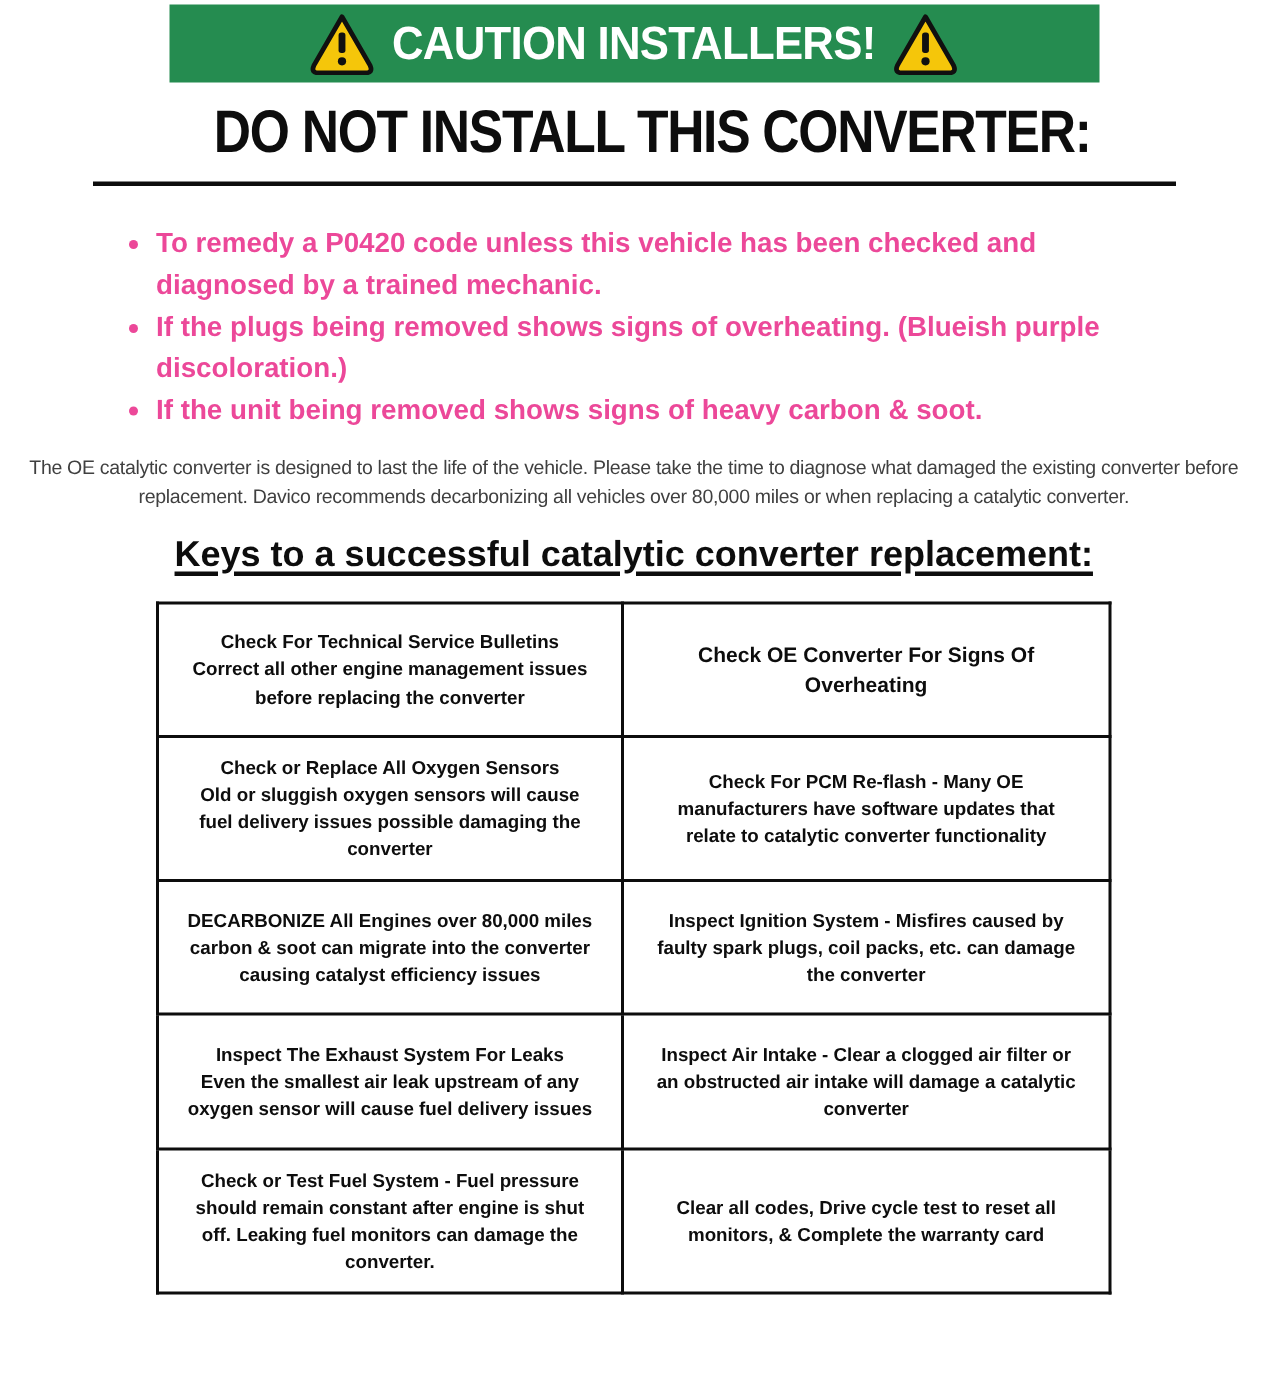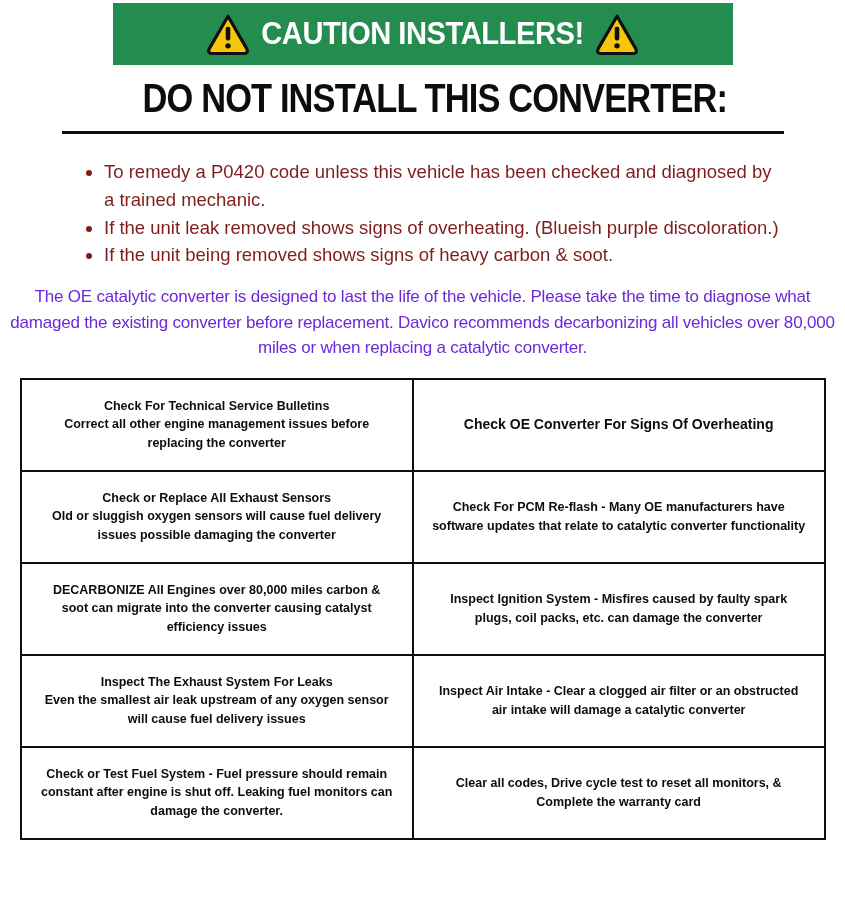--- a/index.html
+++ b/index.html
@@ -8,21 +8,21 @@
     width: 845px; height: 919px;
     background: #ffffff;
     font-family: "Liberation Sans", sans-serif;
     color: #111;
     overflow: hidden;
   }
   .page { width: 845px; height: 919px; position: relative; }
 
   
   .banner {
-    width: 620px; height: 62px;
+    width: 620px; height: 52px;
     margin: 3px auto 0 auto;
     background: #258C50;
     display: flex; align-items: center; justify-content: center;
   }
   .banner-title {
     color: #ffffff;
     font-weight: 700;
     font-size: 31px;
     letter-spacing: -0.5px;
     white-space: nowrap;
@@ -58,54 +58,54 @@
   }
 
   
   .warning-list {
     margin: 24px 40px 0 84px;
     width: 700px;
     list-style: disc;
     padding-left: 20px;
   }
   .warning-list li {
-    font-weight: 400;
+    font-weight: 700;
     font-size: 18.5px;
     line-height: 1.5;
-    color: #7f1d1d;
+    color: #ec4899;
   }
 
   
   .advisory {
     margin: 15px auto 0 auto;
     width: 832px;
     text-align: center;
-    font-size: 17px;
+    font-size: 13px;
     letter-spacing: -0.2px;
     line-height: 1.5;
-    color: #6d28d9;
+    color: #404040;
     font-weight: 400;
   }
 
   
   .keys-heading {
     margin-top: 15px;
     text-align: center;
     font-size: 24px;
     font-weight: 700;
     color: #0d0d0d;
     text-decoration: underline;
     text-decoration-thickness: 2.5px;
     text-underline-offset: 4px;
   }
 
   
   table.keys-table {
     margin: 17px auto 0 auto;
-    width: 806px;
+    width: 637px;
     height: 462px;
     border-collapse: collapse;
     table-layout: fixed;
   }
   table.keys-table td {
     border: 2.5px solid #0d0d0d;
     vertical-align: middle;
     text-align: center;
     padding: 4px 18px;
     font-weight: 700;
@@ -136,42 +136,43 @@
       <circle cx="50" cy="72" r="6" fill="#101010"></circle>
     </svg>
   </div>
 
   <h1 class="headline"><span class="squeeze">DO NOT INSTALL THIS CONVERTER:</span></h1>
 
   <div class="rule"></div>
 
   <ul class="warning-list">
     <li>To remedy a P0420 code unless this vehicle has been checked and diagnosed by a trained mechanic.</li>
-    <li>If the unit leak removed shows signs of overheating. (Blueish purple discoloration.)</li>
+    <li>If the plugs being removed shows signs of overheating. (Blueish purple discoloration.)</li>
     <li>If the unit being removed shows signs of heavy carbon &amp; soot.</li>
   </ul>
 
   <p class="advisory">The OE catalytic converter is designed to last the life of the vehicle. Please take the time to diagnose what damaged the existing converter before replacement. Davico recommends decarbonizing all vehicles over 80,000 miles or when replacing a catalytic converter.</p>
 
+  <h2 class="keys-heading">Keys to a successful catalytic converter replacement:</h2>
 
   <table class="keys-table">
     <tbody>
       <tr>
         <td class="col-left">
           <div class="cell-line">Check For Technical Service Bulletins</div>
           <div class="cell-line">Correct all other engine management issues before replacing the converter</div>
         </td>
         <td class="cell-big">
           <div class="cell-line">Check OE Converter For Signs Of Overheating</div>
 
         </td>
       </tr>
       <tr>
         <td class="col-left">
-          <div class="cell-line">Check or Replace All Exhaust Sensors</div>
+          <div class="cell-line">Check or Replace All Oxygen Sensors</div>
           <div class="cell-line">Old or sluggish oxygen sensors will cause fuel delivery issues possible damaging the converter</div>
         </td>
         <td>
           <div class="cell-line">Check For PCM Re-flash - Many OE manufacturers have software updates that relate to catalytic converter functionality</div>
 
         </td>
       </tr>
       <tr>
         <td class="col-left">
           <div class="cell-line">DECARBONIZE All Engines over 80,000 miles carbon &amp; soot can migrate into the converter causing catalyst efficiency issues</div>

